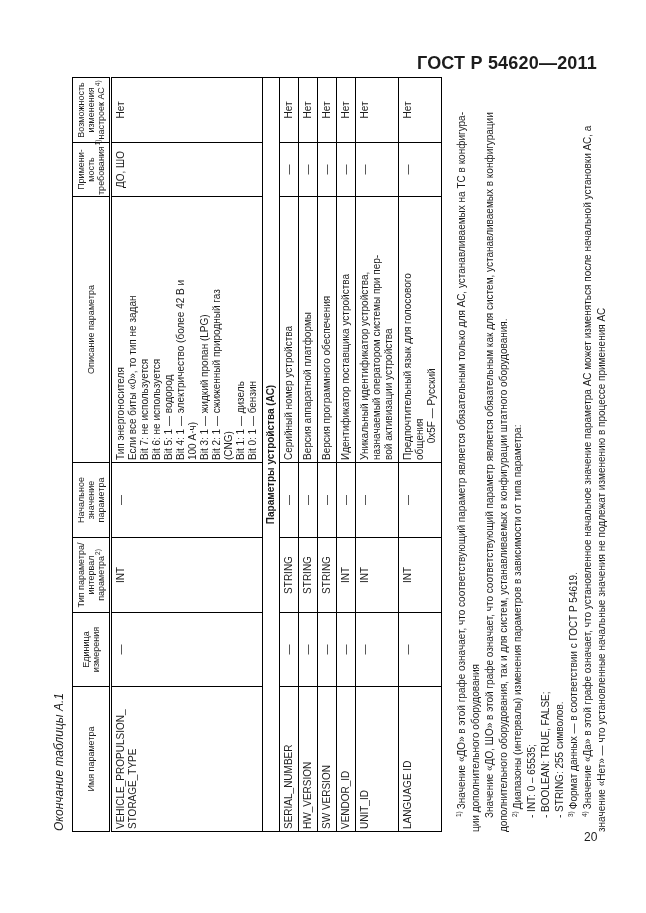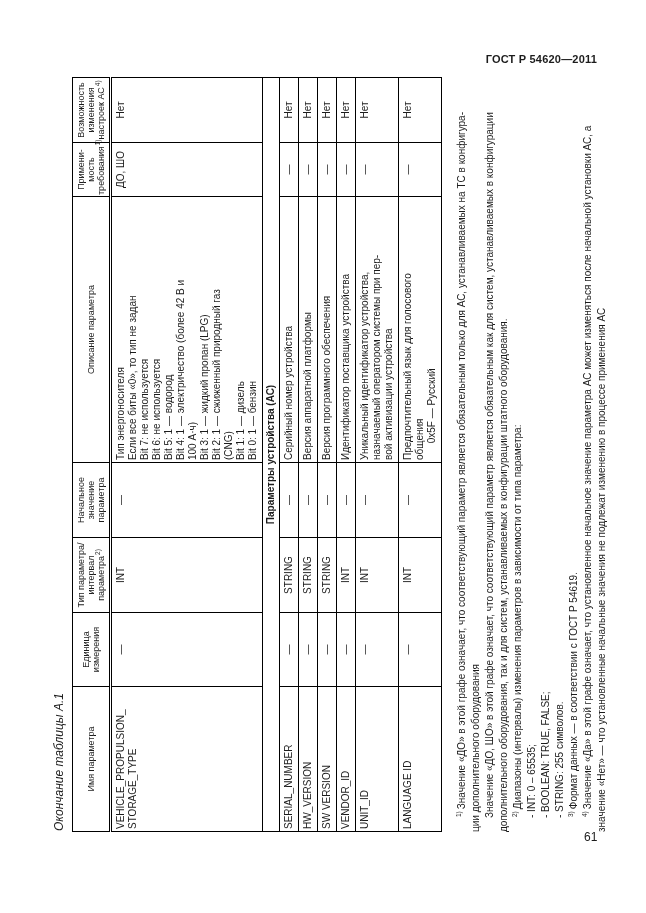--- a/index.html
+++ b/index.html
@@ -4,21 +4,21 @@
 <style>
   html,body{margin:0;padding:0;}
   body{
     width:646px;height:913px;position:relative;overflow:hidden;
     background:#ffffff;color:#1c1c1c;
     font-family:"Liberation Sans","DejaVu Sans",sans-serif;
     -webkit-font-smoothing:antialiased;
   }
   .running-header{
     position:absolute;top:53px;right:49px;
-    font-size:11px;font-weight:bold;letter-spacing:.2px;
+    font-size:18px;font-weight:bold;letter-spacing:.2px;
   }
   .pagenum{
     position:absolute;top:830px;left:584px;font-size:12px;
   }
   
   .landscape{
     position:absolute;left:52px;top:78px;width:754px;height:578px;
     transform-origin:0 0;
     transform:rotate(-90deg) translateX(-754px);
   }
@@ -188,13 +188,13 @@
     <div class="fl ind"><span>- INT: 0 – 65535;</span></div>
     <div class="fl ind"><span>- BOOLEAN: TRUE, FALSE;</span></div>
     <div class="fl ind"><span>- STRING: 255 символов.</span></div>
     <div class="fl ind"><sup>3)</sup><span>Формат данных — в соответствии с ГОСТ Р 54619.</span></div>
     <div class="fl ind"><sup>4)</sup><span>Значение «Да» в этой графе означает, что установленное начальное значение параметра АС может изменяться после начальной установки АС, а</span></div>
     <div class="fl"><span>значение «Нет» — что установленные начальные значения не подлежат изменению в процессе применения АС</span></div>
   </div>
 
 </div>
 
-<div class="pagenum">61</div>
+<div class="pagenum">20</div>
 
 </body></html>

